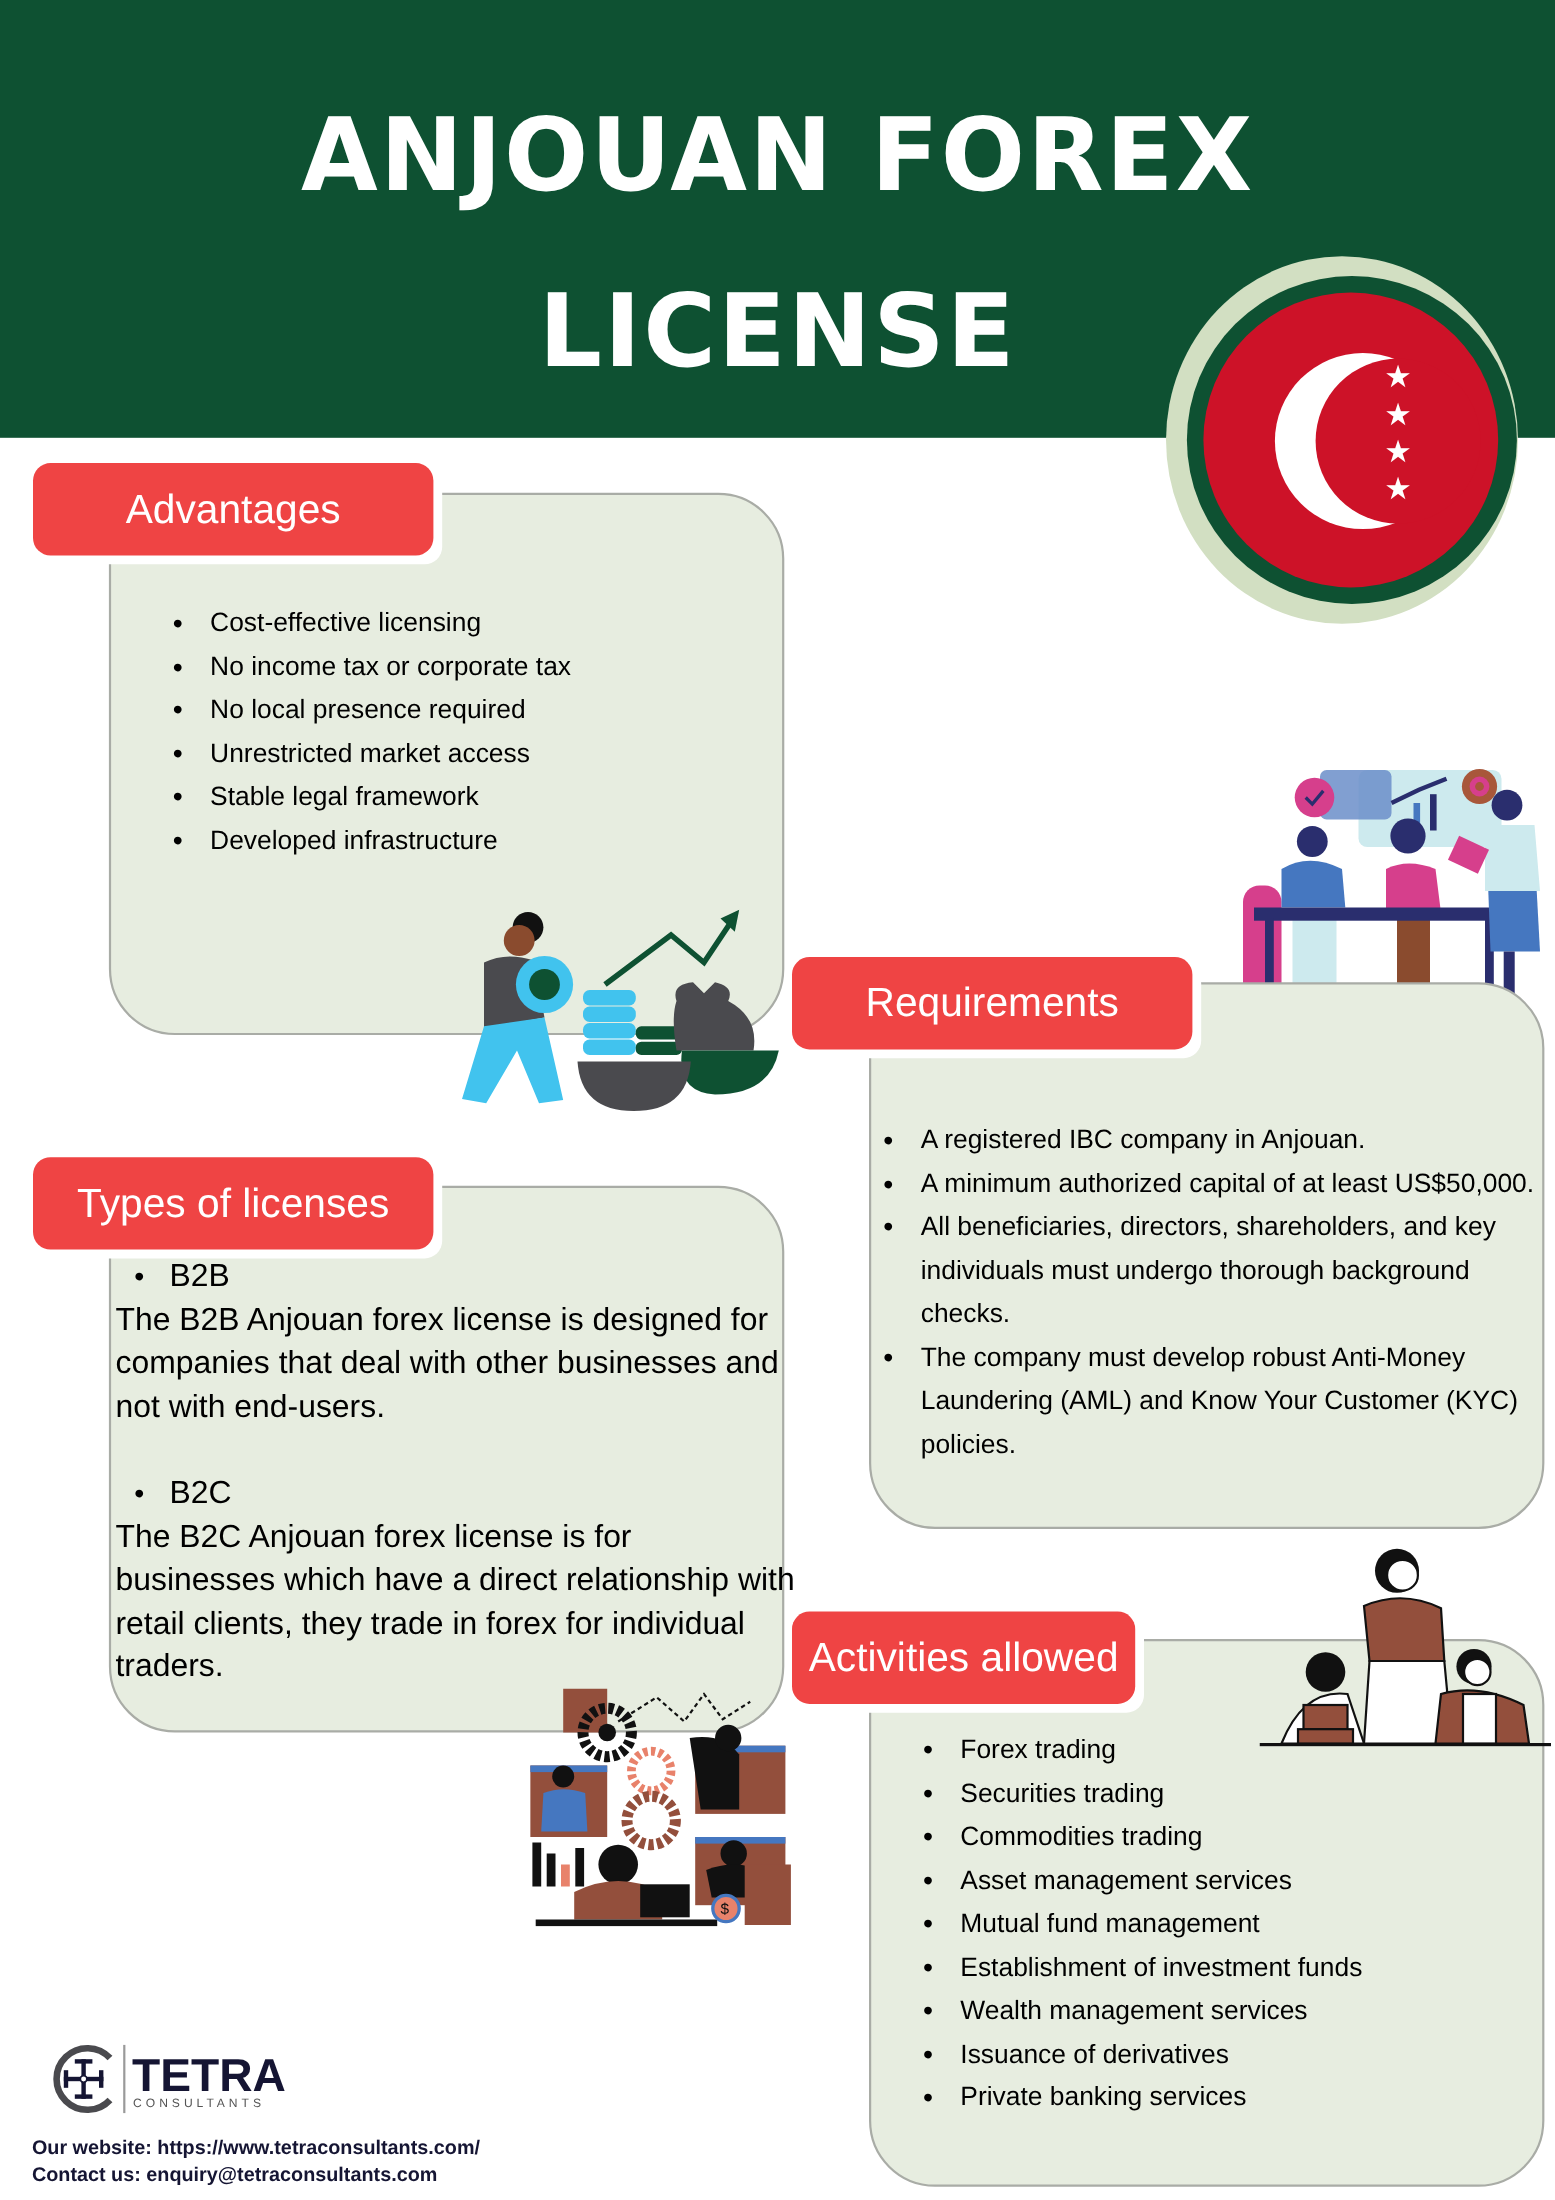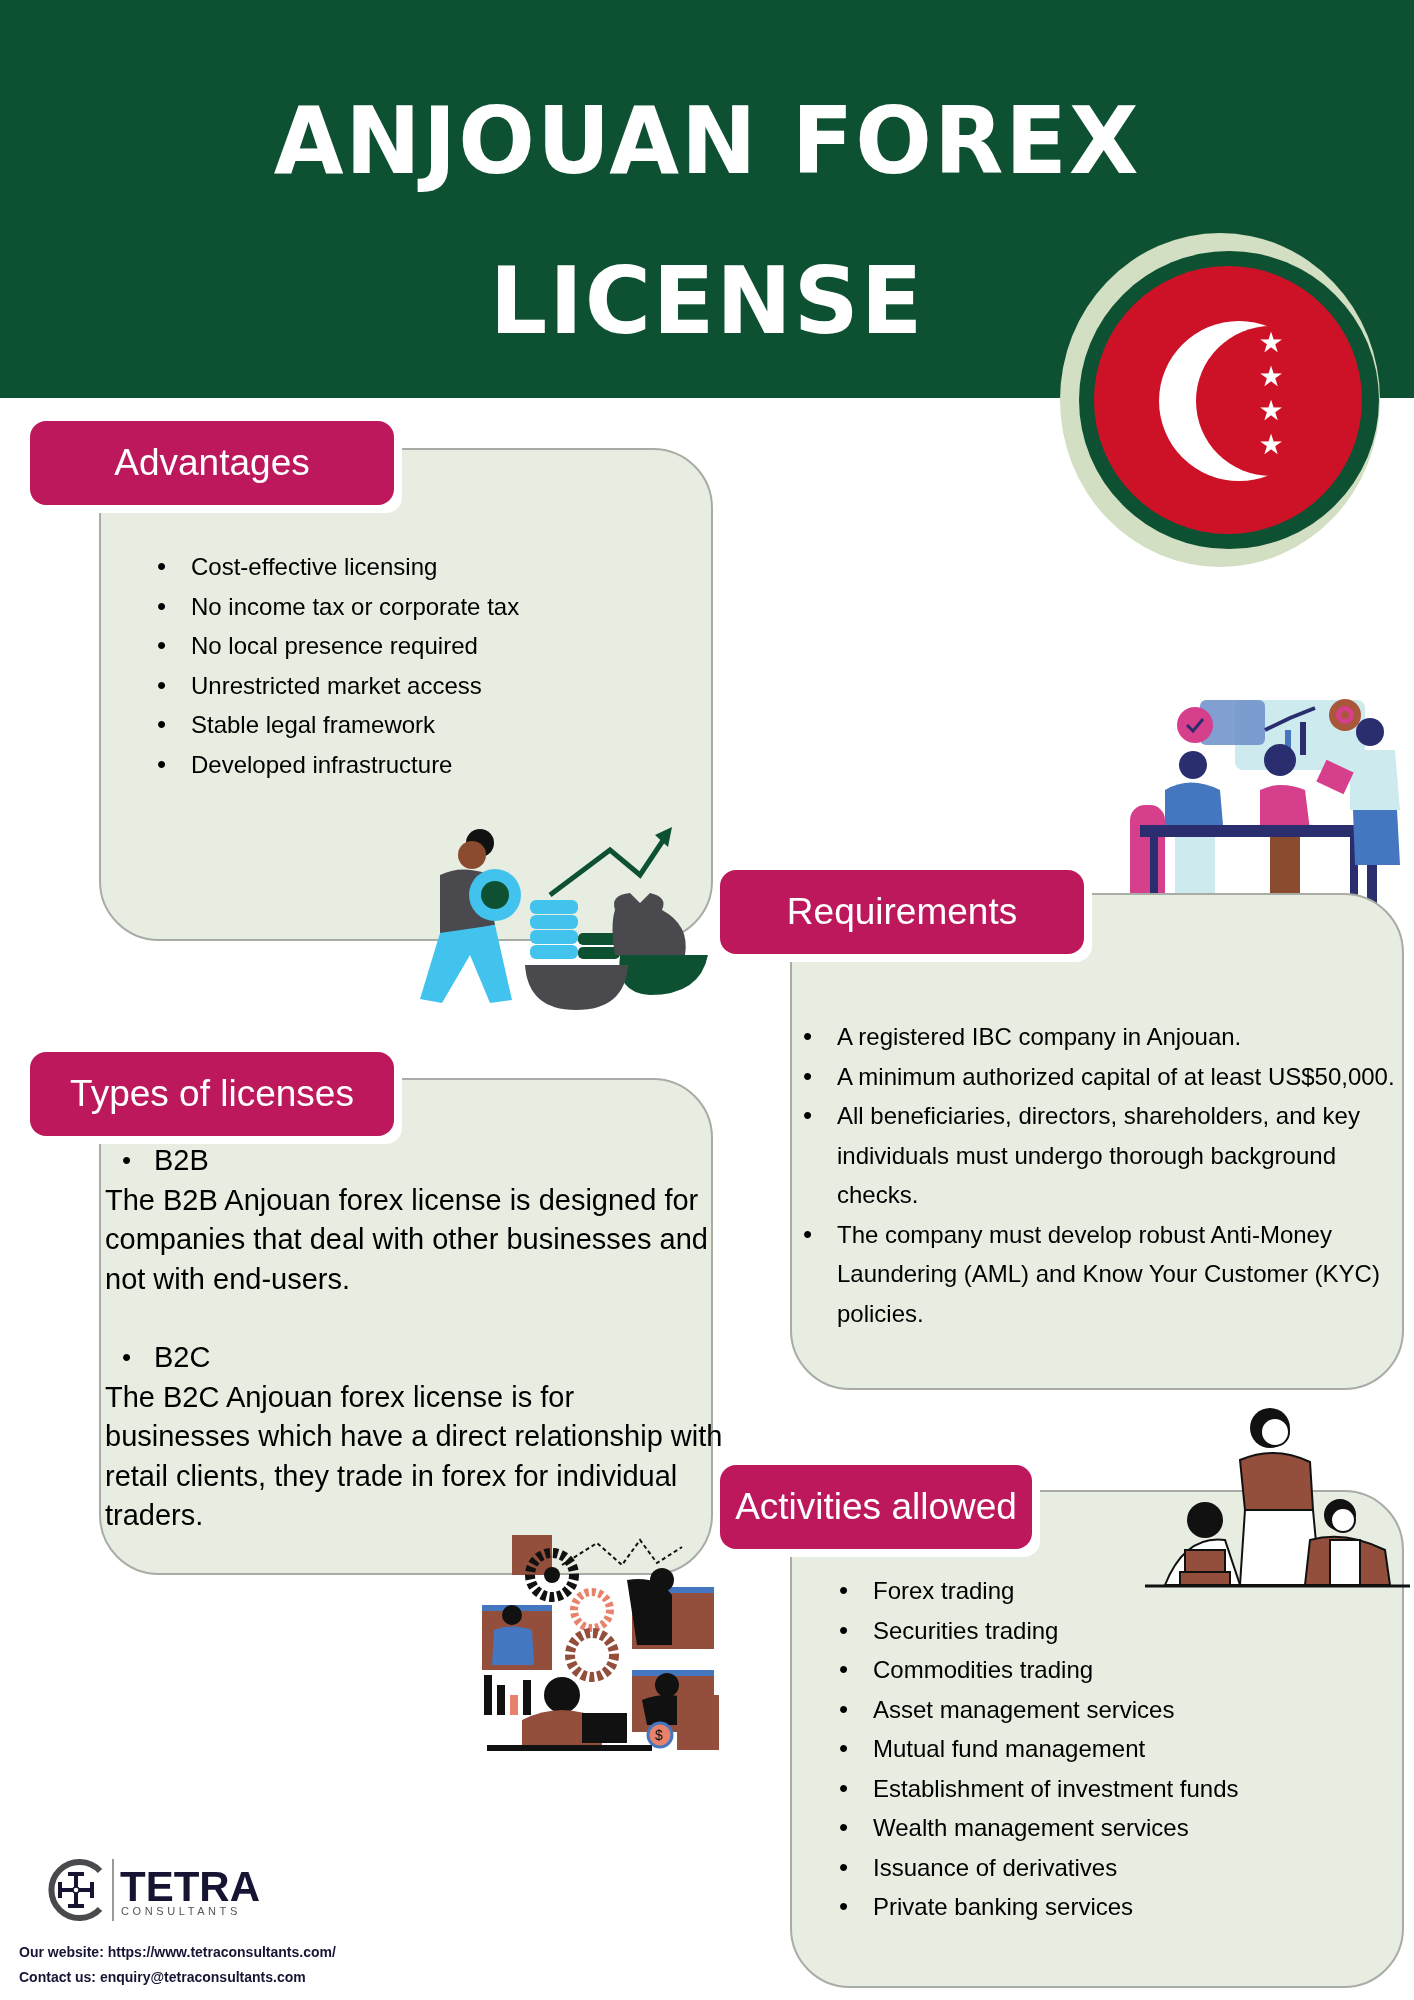--- a/index.html
+++ b/index.html
@@ -21,21 +21,21 @@
   .crescent { position: absolute; left: 65px; top: 55px; width: 160px; height: 160px; border-radius: 50%; background: #fff; }
   .crescent-cut { position: absolute; left: 102px; top: 60px; width: 150px; height: 150px; border-radius: 50%; background: #cd1228; }
   .stars { position: absolute; left: 162px; top: 60px; width: 30px; color: #fff; font-size: 28px; line-height: 34px; text-align: center; }
 
   .box { position: absolute; background: #e7ede0; border: 2px solid #a9aca6; border-radius: 60px; }
   .box-adv { left: 99px; top: 448px; width: 614px; height: 493px; border-radius: 60px 60px 60px 60px; }
   .box-types { left: 99px; top: 1078px; width: 614px; height: 497px; }
   .box-req { left: 790px; top: 893px; width: 614px; height: 497px; }
   .box-act { left: 790px; top: 1490px; width: 614px; height: 498px; }
 
-  .tab { position: absolute; background: #be185d; color: #fff; border-radius: 16px; font-size: 37px;
+  .tab { position: absolute; background: #ef4444; color: #fff; border-radius: 16px; font-size: 37px;
          font-weight: normal; display: flex; align-items: center; justify-content: center;
          box-shadow: 8px 8px 0 #ffffff; }
   .tab-adv { left: 30px; top: 421px; width: 364px; height: 84px; }
   .tab-types { left: 30px; top: 1052px; width: 364px; height: 84px; }
   .tab-req { left: 720px; top: 870px; width: 364px; height: 84px; }
   .tab-act { left: 720px; top: 1465px; width: 312px; height: 84px; }
   .tab-act span { font-size: 37px; }
 
   ul.list { list-style: none; position: absolute; font-size: 24px; line-height: 39.5px; color: #000; }
   ul.list li { position: relative; padding-left: 34px; }
@@ -46,21 +46,21 @@
   .list-act { left: 839px; top: 1571px; width: 560px; }
 
   .types-wrap { position: absolute; left: 105px; top: 1141px; width: 620px; font-size: 29px; line-height: 39.5px; }
   .types-wrap .sub { position: relative; padding-left: 49px; }
   .types-wrap .sub::before { content: "•"; position: absolute; left: 17px; top: 0; font-size: 26px; }
   .types-wrap .desc { margin-bottom: 39px; }
 
   
   .illus { position: absolute; }
   .logo { position: absolute; left: 44px; top: 1857px; width: 230px; height: 66px; }
-  .footer { position: absolute; left: 19px; top: 1940px; font-size: 14px; font-weight: bold; line-height: 25px; color: #151533; }
+  .footer { position: absolute; left: 29px; top: 1940px; font-size: 18px; font-weight: bold; line-height: 25px; color: #151533; }
 </style>
 </head>
 <body>
 
 <div class="header"></div>
 <div class="title">
   <span>ANJOUAN FOREX</span>
   <span>LICENSE</span>
 </div>
 

